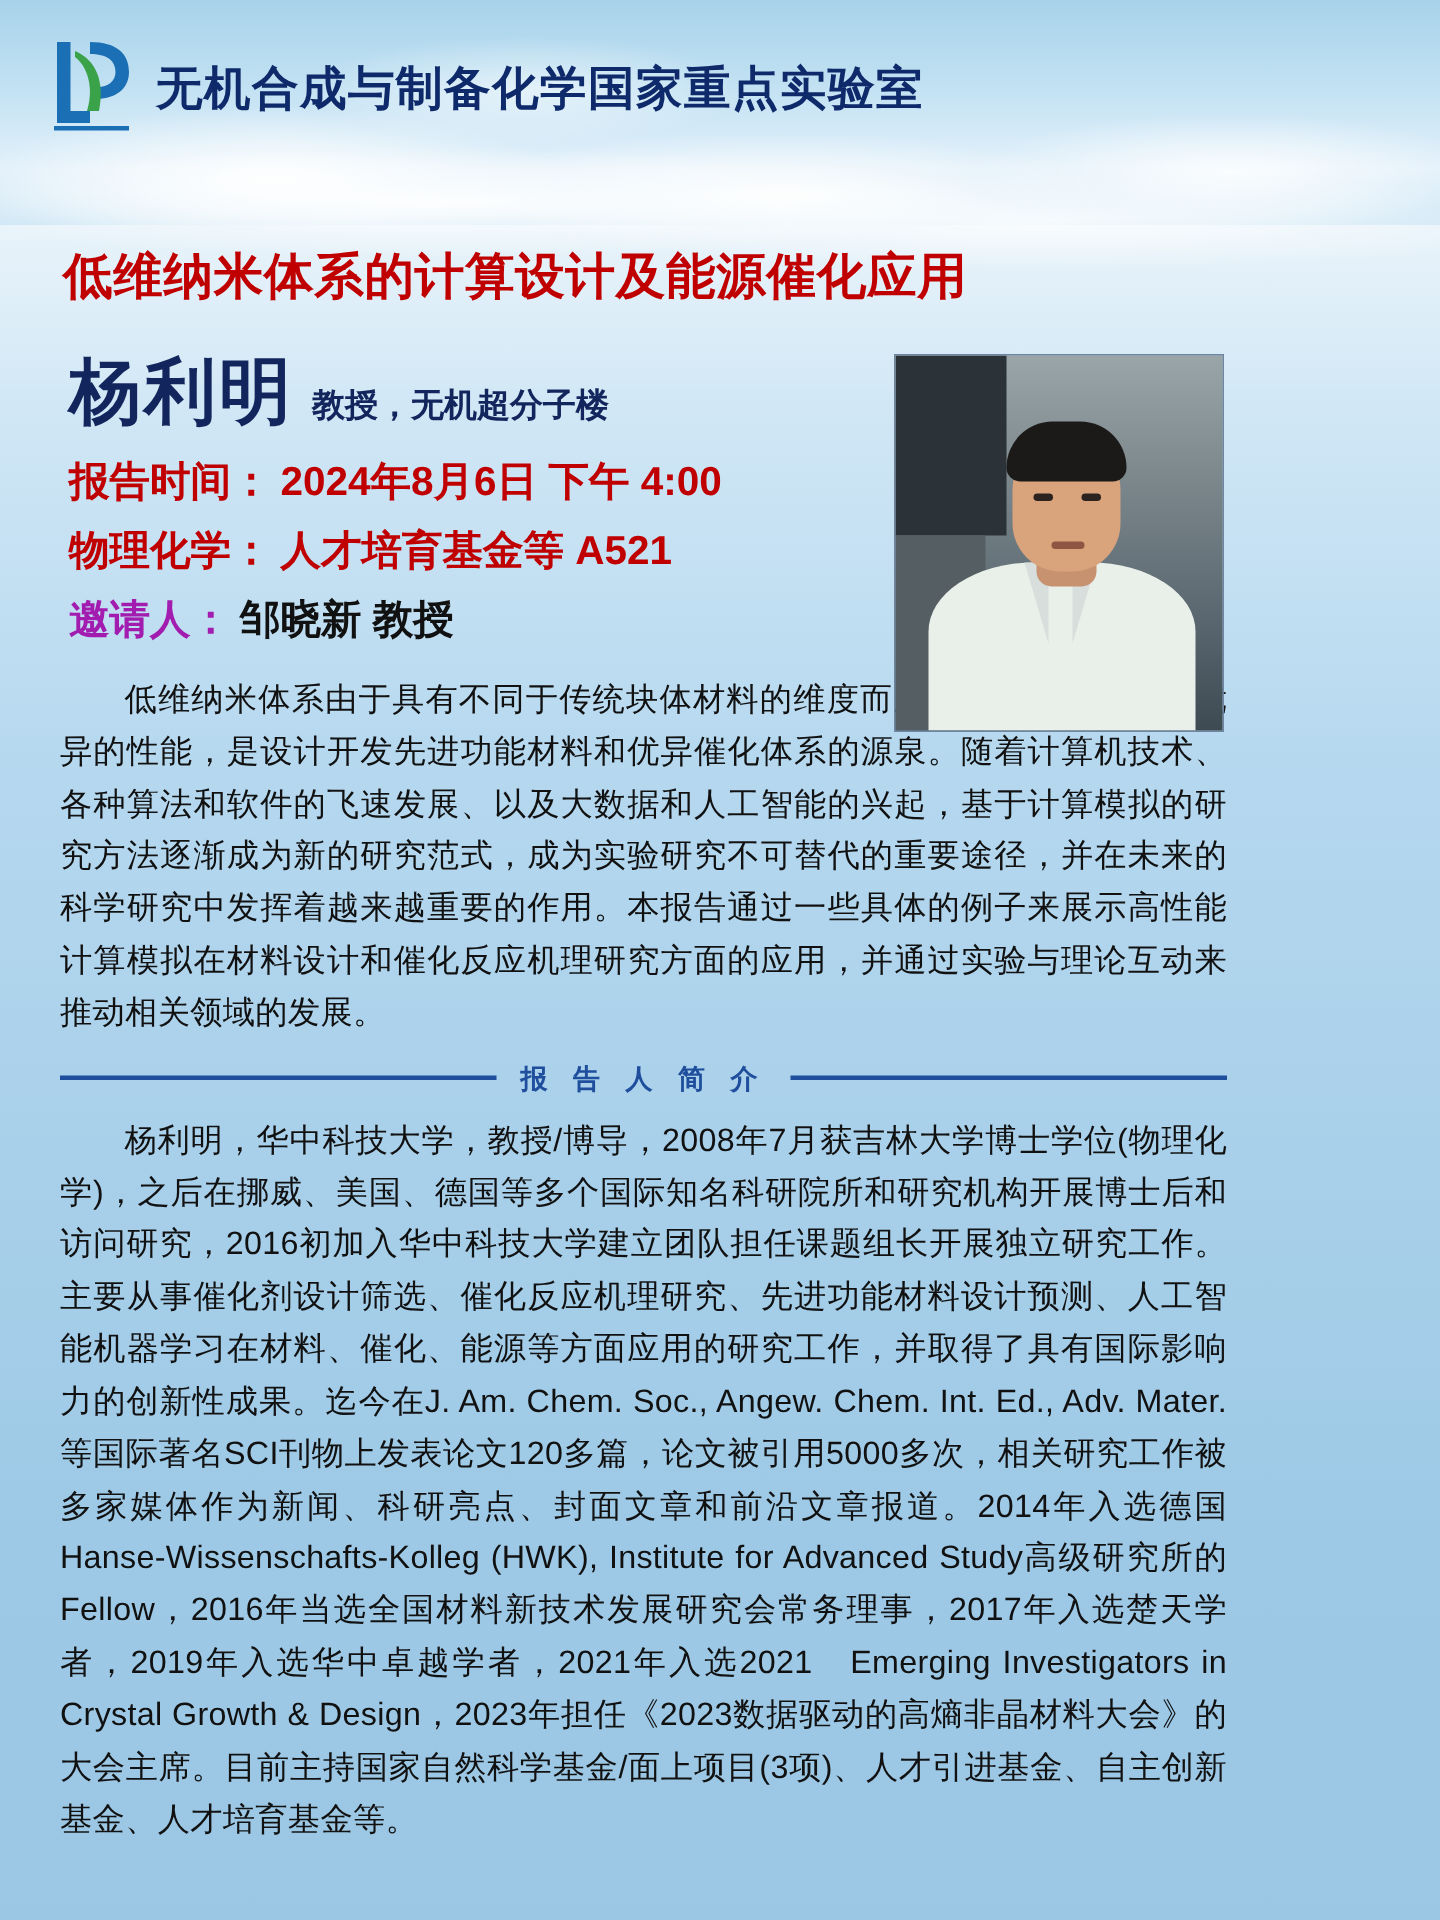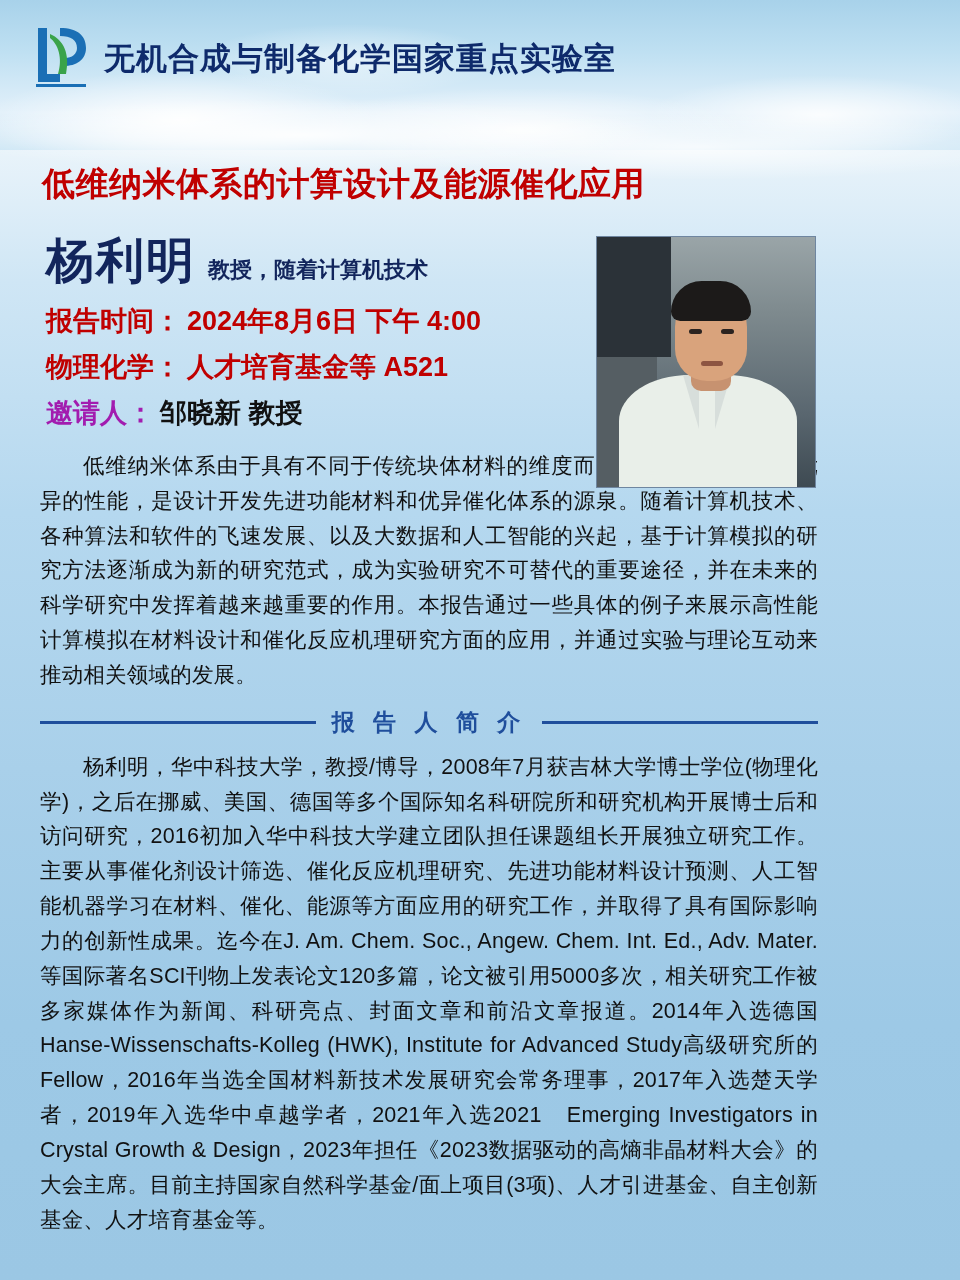--- a/index.html
+++ b/index.html
@@ -167,21 +167,21 @@
     align-items: center;
     margin: 14px 40px 0 40px;
   }
   .section-divider .rule {
     flex: 1;
     height: 3px;
     background: #1f4e9c;
   }
   .section-divider .sec-title {
     margin: 0 16px;
-    font-size: 23px;
+    font-size: 18px;
     font-weight: bold;
     color: #1f4e9c;
     letter-spacing: 6px;
     white-space: nowrap;
   }
   .bio {
     margin: 12px 40px 16px 40px;
     font-size: 21.5px;
     line-height: 1.62;
     color: #111;
@@ -205,21 +205,21 @@
   </svg>
 </div>
 <div class="header-title">无机合成与制备化学国家重点实验室</div>
 
 <div class="content">
 
   <div class="talk-title">低维纳米体系的计算设计及能源催化应用</div>
 
   <div class="speaker-row">
     <span class="speaker-name">杨利明</span>
-    <span class="speaker-affil">教授，随着计算机技术</span>
+    <span class="speaker-affil">教授，无机超分子楼</span>
   </div>
 
   <div class="meta-line">
     <span class="label">报告时间：</span><span class="val">2024年8月6日 下午 4:00</span>
   </div>
 
   <div class="meta-line">
     <span class="label">物理化学：</span><span class="val">人才培育基金等 A521</span>
   </div>
 

